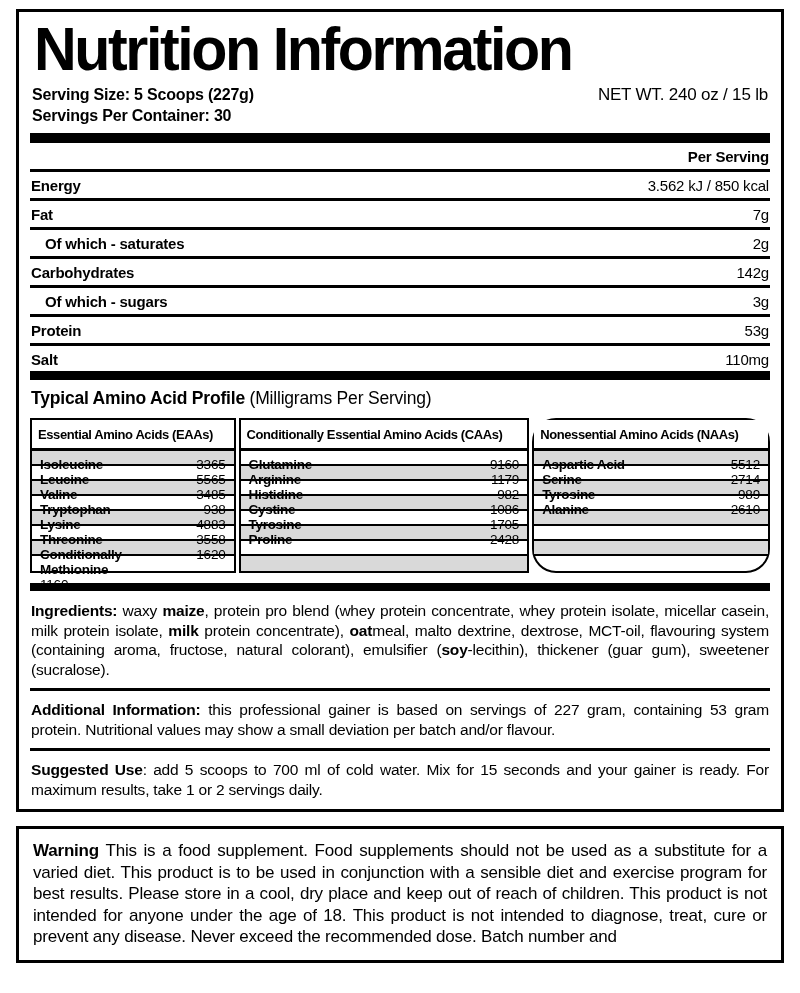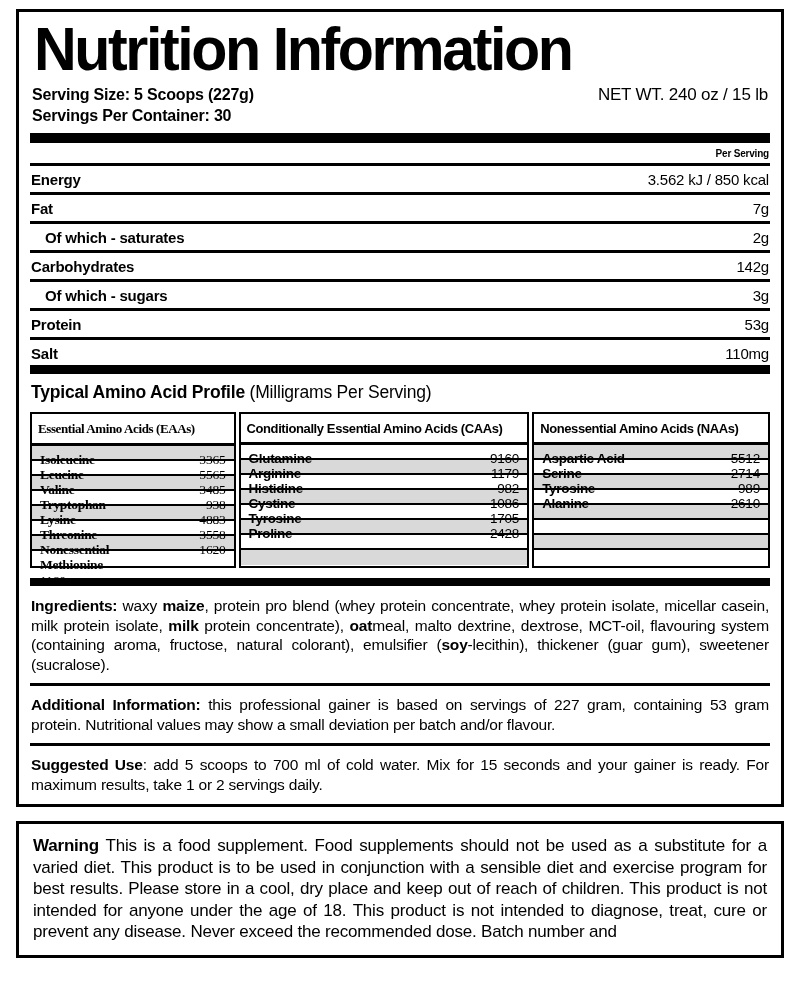--- a/index.html
+++ b/index.html
@@ -24,39 +24,39 @@
     white-space:nowrap;
     transform:scaleX(0.97);
     transform-origin:left center;
   }
   .serving-row { display:flex; justify-content:space-between; align-items:flex-start; margin:2px 2px 0 2px; }
   .serving-left div { font-weight:bold; font-size:16px; line-height:21px; }
   .serving-right { text-align:right; font-size:17px; line-height:21px; }
   .serving-right .bold { font-weight:bold; }
   .thick-bar { background:#000; height:10px; margin-top:7px; }
   .per-serving-hdr {
-    text-align:right; font-weight:bold; font-size:10px;
+    text-align:right; font-weight:bold; font-size:15px;
     padding:5px 1px 4px 0; border-bottom:3px solid #000;
   }
   .nrow {
     display:flex; justify-content:space-between; align-items:baseline;
     font-size:15px; padding:5px 1px 4px 1px; border-bottom:3px solid #000;
   }
   .nrow .nlabel { font-weight:bold; }
   .nrow.indent .nlabel { padding-left:14px; }
   .nrow.last { border-bottom:none; padding-bottom:3px; }
   .bar-after-salt { background:#000; height:9px; }
   .bar-after-tables { background:#000; height:8px; margin:0 0 10px 0; }
   .amino-title { font-size:17.5px; margin:8px 1px 9px 1px; }
   .amino-title .bold { font-weight:bold; }
   .amino-tables { display:flex; align-items:stretch; }
   .atable { border:2px solid #000; }
-  .atable.t0 { width:210px;font-family:Liberation Serif, serif; }
+  .atable.t0 { width:210px; }
   .atable.t1 { width:297px; margin-left:3px; }
-  .atable.t2 { width:243px; margin-left:3px; }
+  .atable.t2 { width:243px; margin-left:3px;border-radius:24px; }
   .ahdr {
     font-weight:bold; font-size:13px; letter-spacing:-0.4px;
     padding:7px 5px 6px 6px; border-bottom:3px solid #000;
     white-space:nowrap; background:#fff;
   }
   .arow {
     display:flex; justify-content:space-between; align-items:baseline;
     font-size:13.5px; padding:6px 8px 5px 8px; border-bottom:2px solid #000;
     height:15px;
   }
@@ -149,21 +149,21 @@
         </div>
         <div class="arow" style="background: rgb(217, 217, 217);">
           <span class="aname">Lysine</span>
           <span class="avalue">4883</span>
         </div>
         <div class="arow">
           <span class="aname">Threonine</span>
           <span class="avalue">3558</span>
         </div>
         <div class="arow" style="background: rgb(217, 217, 217);">
-          <span class="aname">Nonessential</span>
+          <span class="aname">Conditionally</span>
           <span class="avalue">1620</span>
         </div>
         <div class="arow">
           <span class="aname">Methionine</span>
           <span class="avalue">1160</span>
         </div>
       </div>
       <div class="atable t1">
         <div class="ahdr">Conditionally Essential Amino Acids (CAAs)</div>
         <div class="arow">

